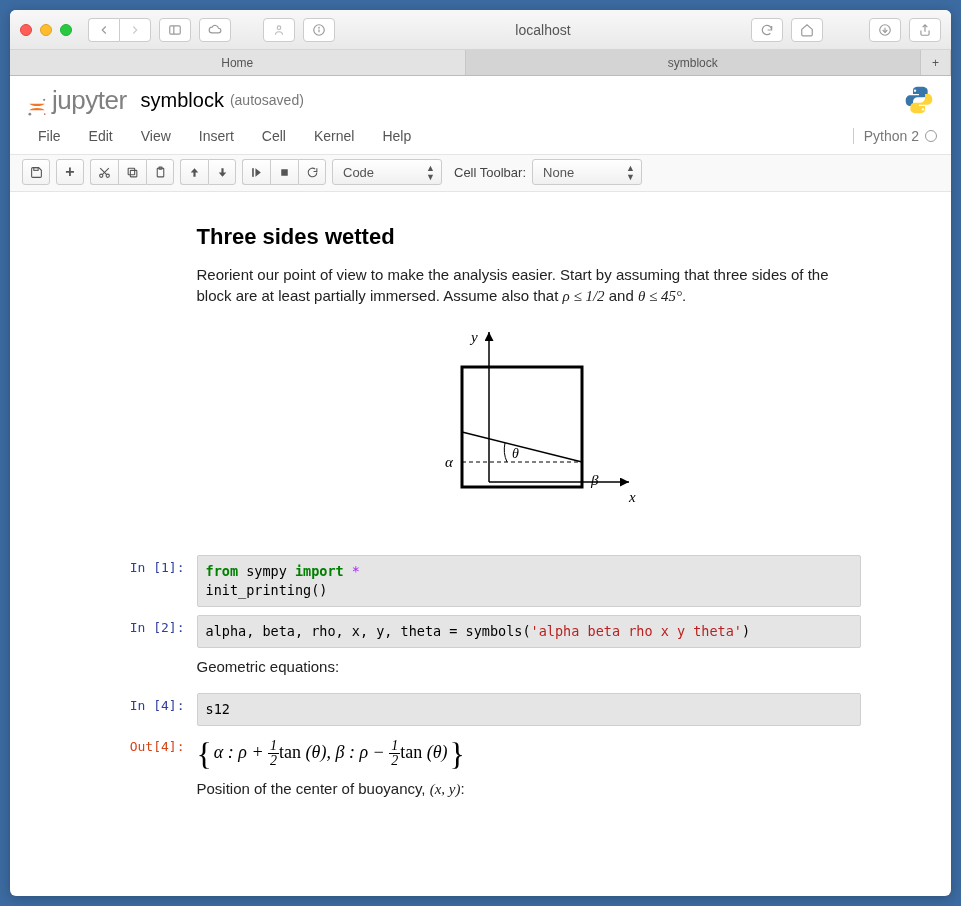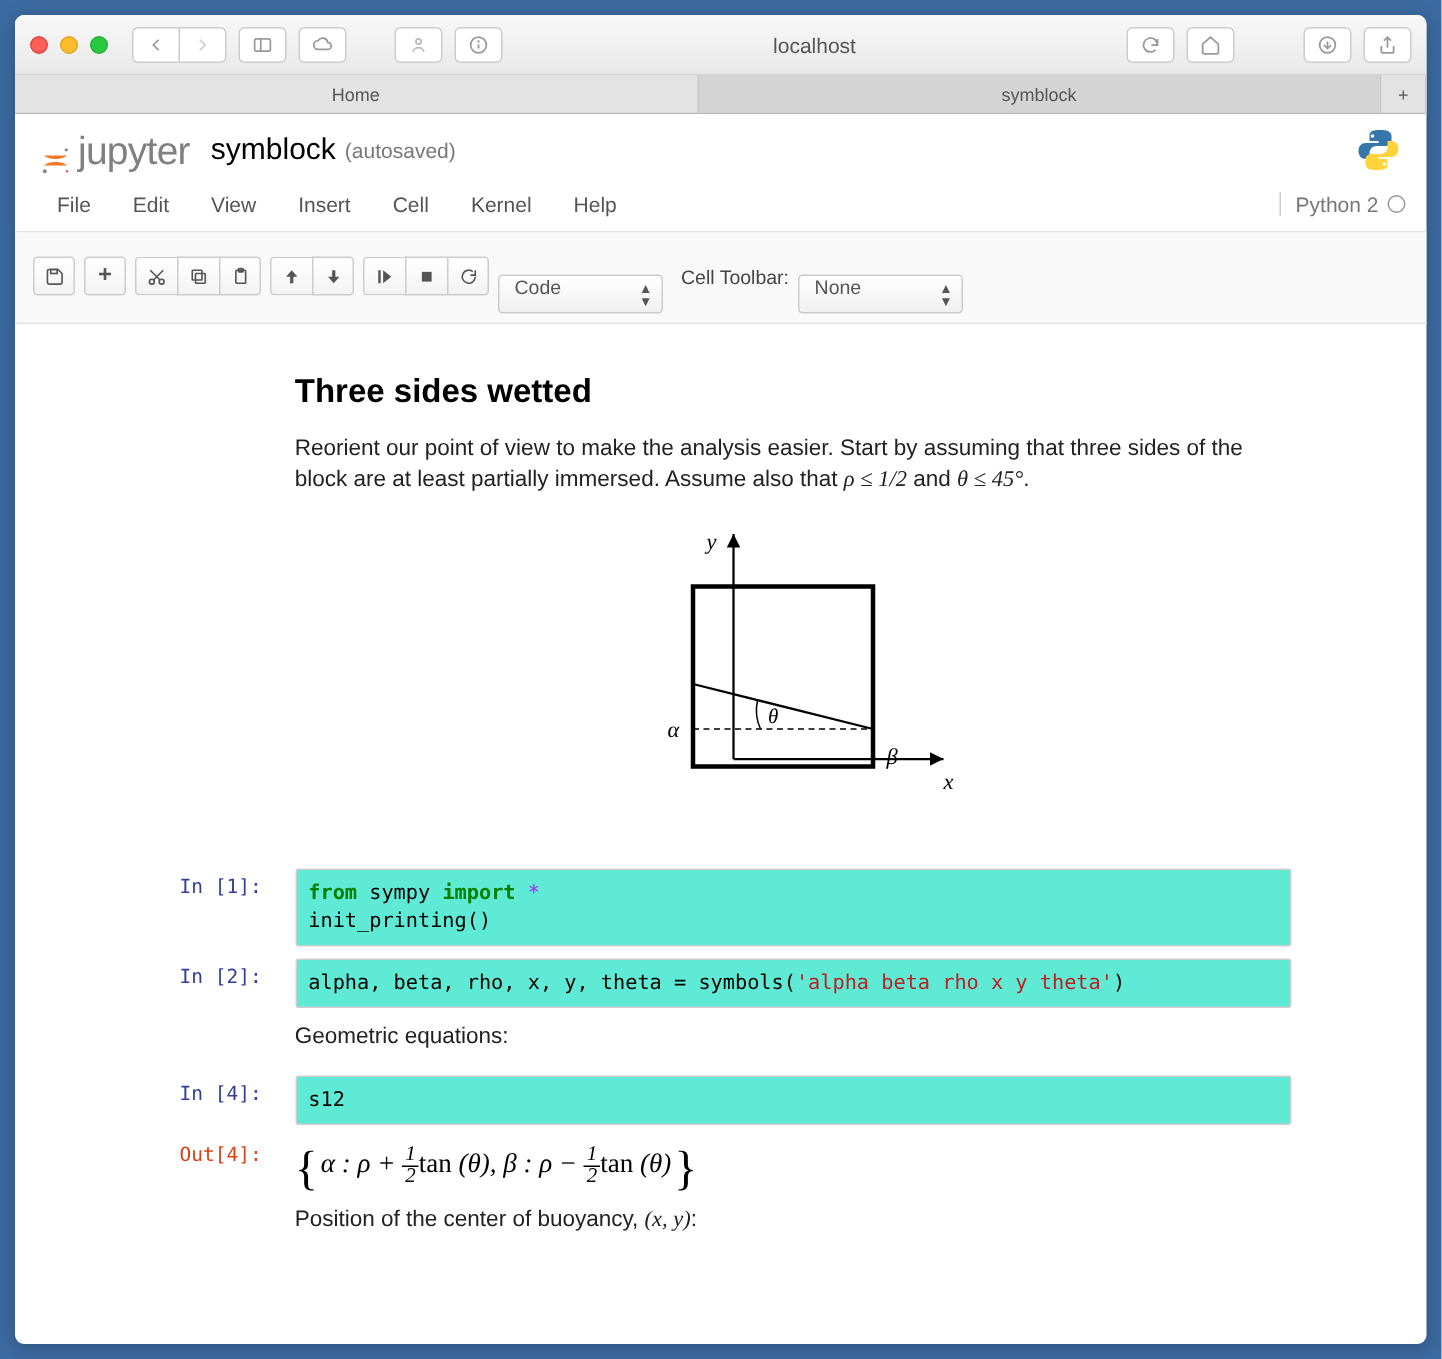--- a/index.html
+++ b/index.html
@@ -140,21 +140,21 @@
     border:1px solid #ccc;
     border-radius:3px;
     background:linear-gradient(#fff,#f0f0f0);
     padding: 0 22px 0 10px;
     font-size:13px;
     color:#555;
     position:relative;
     cursor:pointer;
     min-width:110px;
     display:flex;
-    margin-top:24px;
+    align-items:center;
   }
   .sel::after {
     content:"";
     position:absolute;
     right:8px;
     top:50%;
     transform:translateY(-50%);
     width:0;height:0;
     border-top:4px solid transparent;
     border-bottom:4px solid transparent;
@@ -169,32 +169,32 @@
   .md p { font-size: 15px; line-height: 1.4; color:#222; margin-bottom:8px;}
   .math { font-family: "Times New Roman", serif; font-style: italic; }
 
   .diagram { display:flex; justify-content:center; margin: 20px 0 30px; }
 
   .cell { display:flex; margin: 8px 0; }
   .prompt {
     width: 96px;
     flex:none;
     text-align:right;
-    padding-right: 22px;
+    padding-right: 12px;
     font-family: monospace;
     font-size: 13px;
     padding-top: 5px;
   }
   .prompt.in { color:#303F9F; }
   .prompt.out { color:#D84315; }
   .cell-body { flex:1; }
   .code-input {
     border:1px solid #cfcfcf;
     border-radius:2px;
-    background:#5eead4;
+    background:#e5e5e5;
     padding: 6px 8px;
     font-family: monospace;
     font-size: 13.5px;
     line-height: 1.4;
     white-space: pre;
     overflow-x:auto;
   }
   .output-area { padding: 4px 0 0 0; }
   .output-math { font-family:"Times New Roman", serif; font-size:18px; display:flex; align-items:center; gap:2px;}
 

